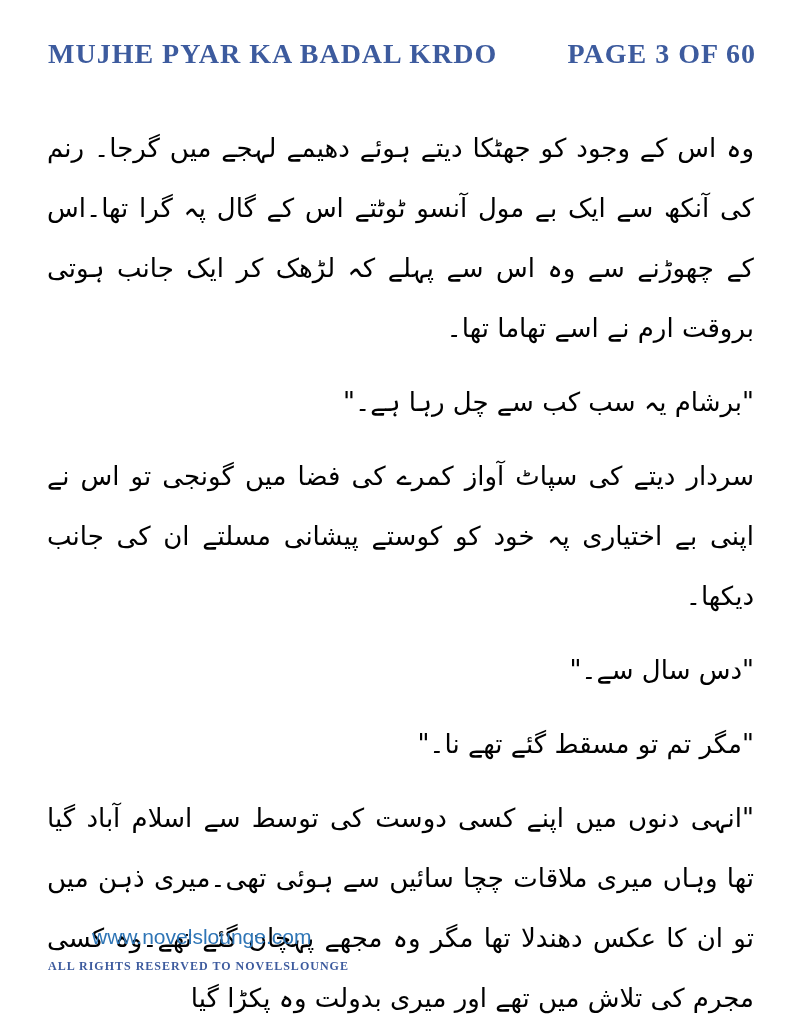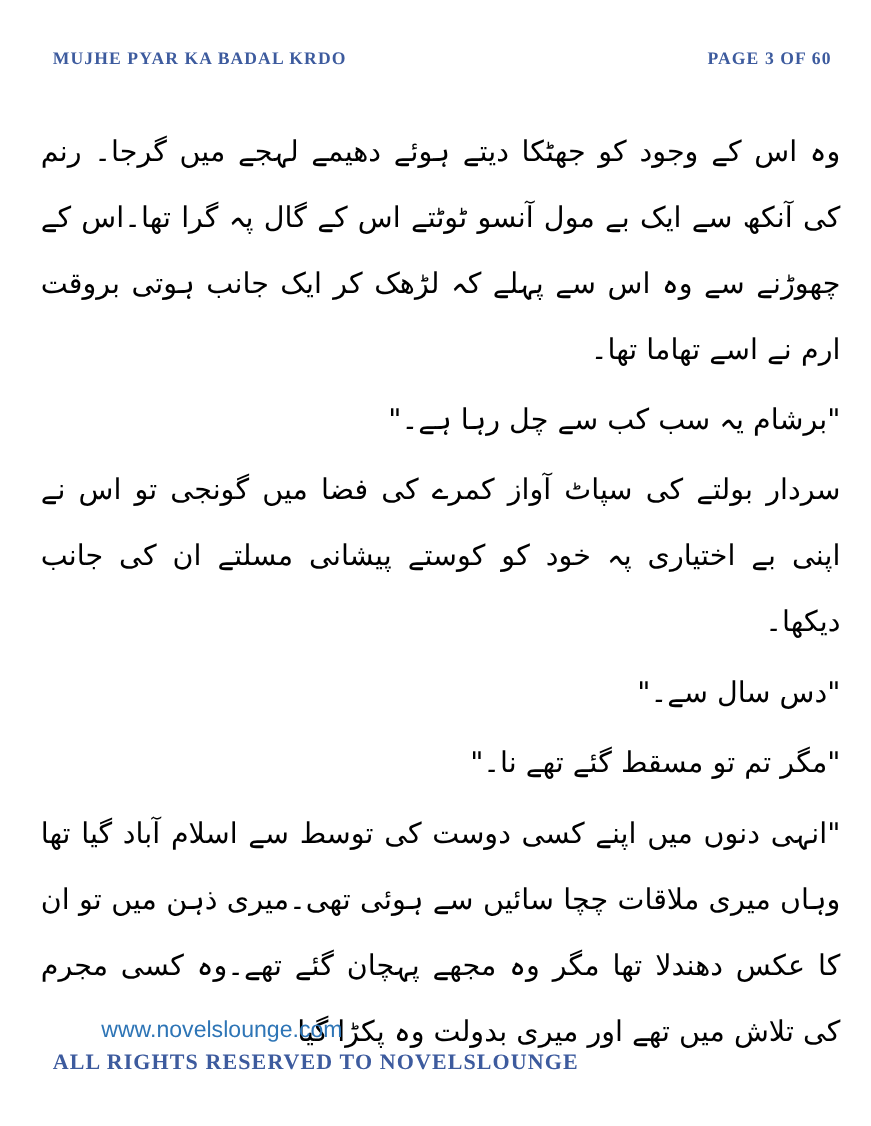--- a/index.html
+++ b/index.html
@@ -27,42 +27,42 @@
     justify-content: space-between;
     align-items: flex-start;
   }
   .header-left {
     display: flex;
     flex-direction: column;
   }
   .deco-caps {
     font-family: "Liberation Serif", serif;
     font-weight: bold;
-    font-size: 16px;
+    font-size: 28px;
     line-height: 27px;
     letter-spacing: 1px;
     color: var(--header-color, #3d5b9e);
     text-transform: uppercase;
     white-space: nowrap;
   }
   
   .story {
     position: absolute;
     top: 104px;
     left: 33px;
     right: 24px;
     direction: rtl;
     text-align: justify;
     color: var(--body-color, #000000);
     font-family: "DejaVu Sans", sans-serif;
     font-size: 26px;
     line-height: 60px;
   }
   .story .para {
-    margin: 4px;
+    margin: 14px;
     padding: 0;
   }
   
   .footer {
     position: absolute;
     left: 48px;
     top: 922px;
     display: flex;
     flex-direction: column;
   }
@@ -70,40 +70,40 @@
     font-family: "Liberation Sans", sans-serif;
     font-size: 21px;
     line-height: 30px;
     color: var(--link-color, #2e75b6);
     width: max-content;
     cursor: pointer;
     margin-left: 44px;
   }
   .footer-rights {
     margin-top: 2px;
-    font-size: 20px;
+    font-size: 12px;
     line-height: 24px;
   }
 </style>
 </head>
 <body>
 
 <div class="page">
 
   <div class="header">
     <div class="header-left">
       <span class="deco-caps">MUJHE PYAR KA BADAL KRDO</span>
     </div>
     <span class="deco-caps">PAGE 3 OF 60</span>
   </div>
 
   <div class="story">
       <p class="para">وہ اس کے وجود کو جھٹکا دیتے ہوئے دھیمے لہجے میں گرجا۔ رنم کی آنکھ سے ایک بے مول آنسو ٹوٹتے اس کے گال پہ گرا تھا۔اس کے چھوڑنے سے وہ اس سے پہلے کہ لڑھک کر ایک جانب ہوتی بروقت ارم نے اسے تھاما تھا۔</p>
       <p class="para">"برشام یہ سب کب سے چل رہا ہے۔"</p>
-      <p class="para">سردار بولتے کی سپاٹ آواز کمرے کی فضا میں گونجی تو اس نے اپنی بے اختیاری پہ خود کو کوستے پیشانی مسلتے ان کی جانب دیکھا۔</p>
+      <p class="para">سردار دیتے کی سپاٹ آواز کمرے کی فضا میں گونجی تو اس نے اپنی بے اختیاری پہ خود کو کوستے پیشانی مسلتے ان کی جانب دیکھا۔</p>
       <p class="para">"دس سال سے۔"</p>
       <p class="para">"مگر تم تو مسقط گئے تھے نا۔"</p>
       <p class="para">"انہی دنوں میں اپنے کسی دوست کی توسط سے اسلام آباد گیا تھا وہاں میری ملاقات چچا سائیں سے ہوئی تھی۔میری ذہن میں تو ان کا عکس دھندلا تھا مگر وہ مجھے پہچان گئے تھے۔وہ کسی مجرم کی تلاش میں تھے اور میری بدولت وہ پکڑا گیا</p>
     </div>
 
   <div class="footer">
     <a class="footer-link">www.novelslounge.com</a>
     <span class="deco-caps footer-rights">ALL RIGHTS RESERVED TO NOVELSLOUNGE</span>
   </div>
 

